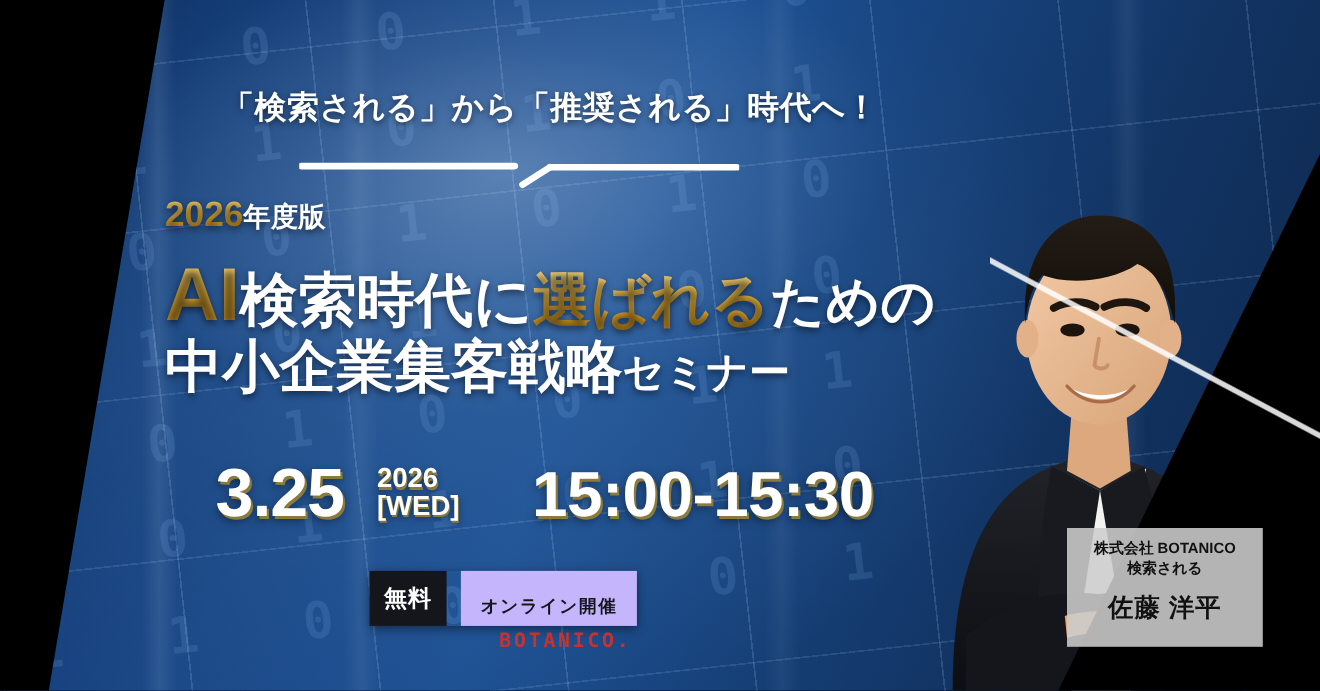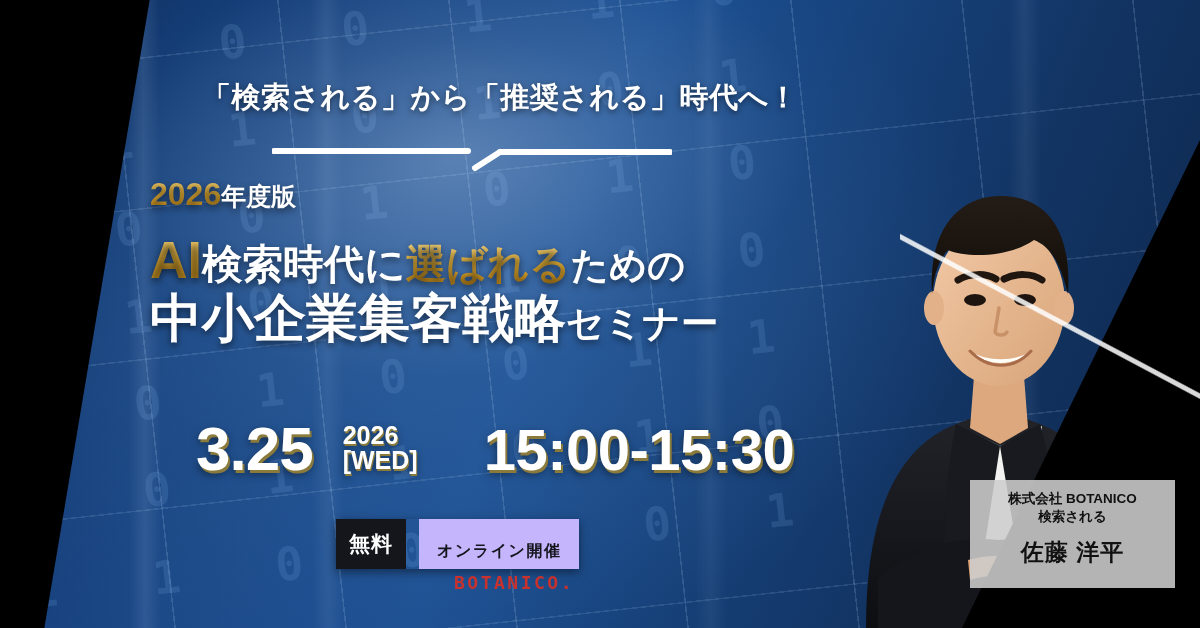--- a/index.html
+++ b/index.html
@@ -111,21 +111,21 @@
   }
   .divider svg{ display:block; }
 
   .headline{ position:absolute; left:150px; top:178px; }
   .hl-line{
     white-space:nowrap;
     line-height:1;
     text-shadow:0 3px 7px rgba(0,0,0,.55);
   }
   .hl1{ font-size:32px; font-weight:800; margin-bottom:24px; }
-  .hl2{ font-size:52px; font-weight:800; margin-bottom:6px; }
+  .hl2{ font-size:68px; font-weight:800; margin-bottom:6px;text-align:center; }
   .hl3{ font-size:52px; font-weight:800; }
   .gold{
     color:#e6b23f;
     background:linear-gradient(180deg,#f7da86 0%, #e2ae36 48%, #c68a18 100%);
     -webkit-background-clip:text; background-clip:text;
     -webkit-text-fill-color:transparent;
   }
   .wht{ color:#ffffff; }
   .sm{ font-size:.78em; }
   .sm2{ font-size:.72em; }
@@ -178,21 +178,21 @@
     text-align:center;
     font-family:"DejaVu Sans Mono","Liberation Mono",monospace;
     font-size:18px; font-weight:700; color:#c9322c;
     letter-spacing:2.5px;
     padding-left:28px;
   }
 
   
   .nameplate{
     position:absolute; left:970px; top:480px;
-    width:205px; height:108px;
+    width:178px; height:108px;
     background:rgba(205,205,205,.88);
     z-index:8;
     display:flex; flex-direction:column; align-items:center;
     padding-top:11px;
     color:#111;
   }
   .np-company{ font-size:13.5px; font-weight:700; line-height:1.25; }
   .np-role{ font-size:13.5px; font-weight:700; line-height:1.35; }
   .np-name{ font-size:23px; font-weight:700; margin-top:11px; letter-spacing:1px; }
 </style>

